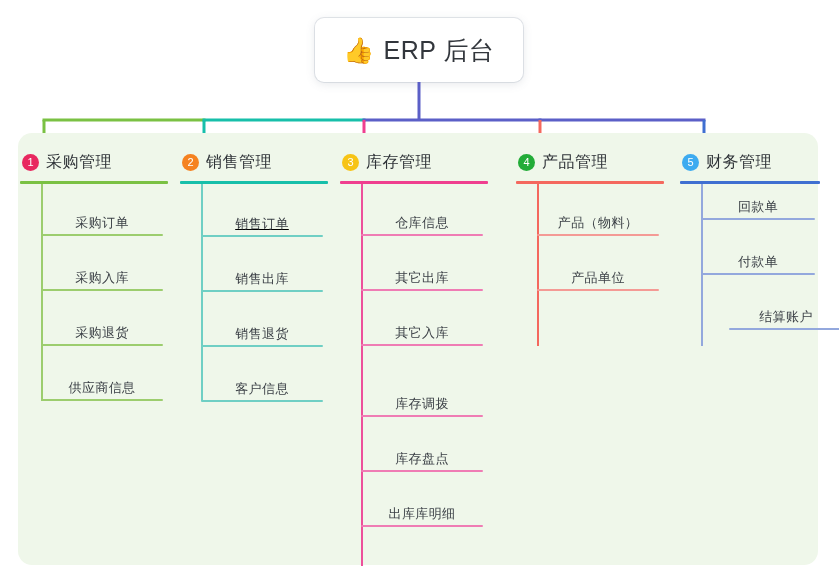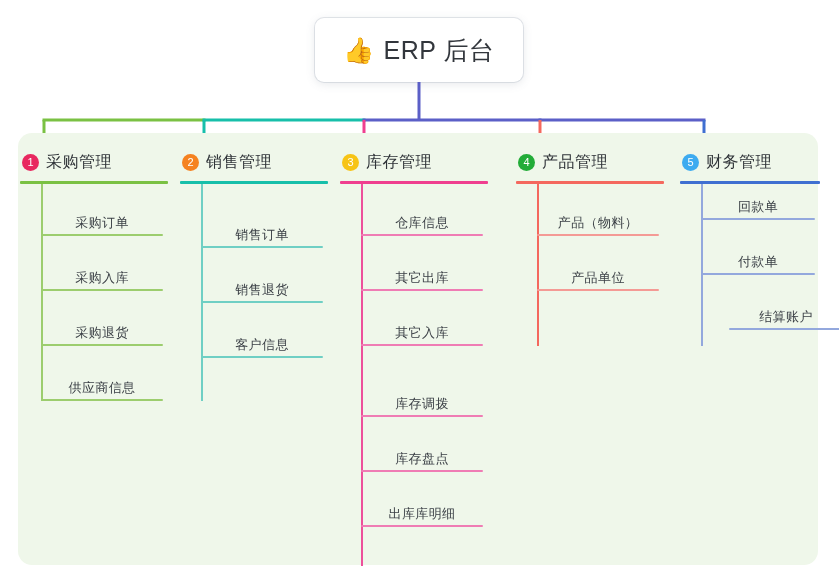--- a/index.html
+++ b/index.html
@@ -181,22 +181,26 @@
       </div>
     </div>
     <div class="column" style="left: 162px; top: 14px; width: 148px;">
       <div class="col-header">
         <span class="badge" style="background: rgb(245, 130, 32);">2</span>
         <span class="col-title">销售管理</span>
       </div>
       <div class="header-rule" style="background: rgb(23, 191, 170); width: 148px;"></div>
       <div class="items" style="width: 148px;">
         <div class="spine" style="background: rgb(111, 207, 196); height: 217px;"></div>
-        <div class="item" style="height: 64px; width: 122px;">
+        <div class="item" style="height: 53px; width: 122px; text-decoration: underline;">
           <span class="item-label">销售订单</span>
+          <div class="item-rule" style="background: rgb(111, 207, 196); width: 122px;"></div>
+        </div>
+        <div class="item" style="height: 55px; width: 122px;">
+          <span class="item-label">销售出库</span>
           <div class="item-rule" style="background: rgb(111, 207, 196); width: 122px;"></div>
         </div>
         <div class="item" style="height: 55px; width: 122px;">
           <span class="item-label">销售退货</span>
           <div class="item-rule" style="background: rgb(111, 207, 196); width: 122px;"></div>
         </div>
         <div class="item" style="height: 55px; width: 122px;">
           <span class="item-label">客户信息</span>
           <div class="item-rule" style="background: rgb(111, 207, 196); width: 122px;"></div>
         </div>

